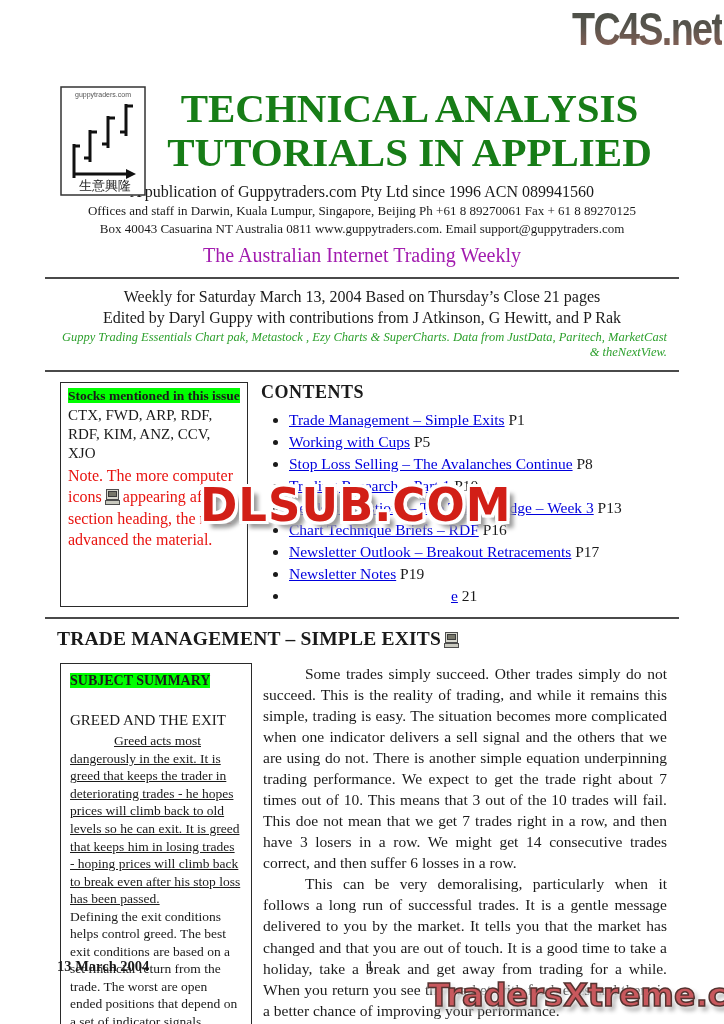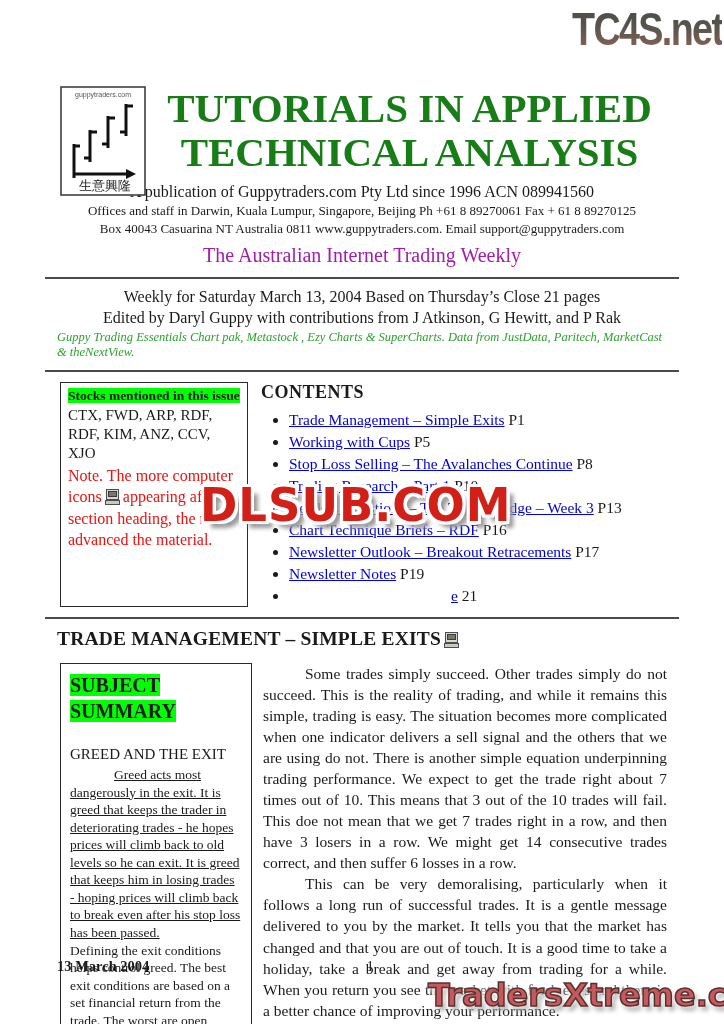--- a/index.html
+++ b/index.html
@@ -44,21 +44,21 @@
   .main-title { margin-left:95px; text-align:center; line-height:1.08;
     font-weight:700; font-size:41px; color:#177d17; letter-spacing:0px; }
   .pub-line { text-align:center; font-size:16px; margin-top:8px; }
   .offices-line, .address-line { text-align:center; font-size:13px; margin-top:2px; }
   .tagline { text-align:center; font-size:20px; color:#a21caf; margin-top:7px; }
 
   .rule { border:none; border-top:2px solid #4a4a4a; margin:10px -12px 0 -12px; }
 
   .weekly-line { text-align:center; font-size:16px; margin-top:9px; }
   .edited-line { text-align:center; font-size:16px; margin-top:3px; }
-  .tools-line { text-align:left; font-size:12.5px; font-style:italic; color:#2da02d; margin-top:3px; }
+  .tools-line { text-align:right; font-size:12.5px; font-style:italic; color:#2da02d; margin-top:3px; }
 
   
   .contents-row { display:flex; margin-top:10px; }
   .stocks-box {
     width:172px; min-height:150px; border:1px solid #2a2a2a;
     padding:5px 7px; margin-left:3px; flex:none; font-size:13.5px; line-height:1.25;font-family:Liberation Serif, serif;
   }
   .hl-green { background:#00ff00; font-weight:700; }
   .stocks-heading { font-size:13.5px; }
   .stocks-tickers { font-size:15px; margin-top:2px; }
@@ -77,21 +77,21 @@
   li.obscured a { margin-left:162px; }
 
   
   .section-heading { font-weight:700; font-size:19.5px; margin-top:9px; letter-spacing:0.2px; }
   .columns { display:flex; margin-top:13px; }
   .subject-box {
     flex:none; width:172px; border:1px solid #2a2a2a;
     padding:8px 9px 14px 9px; margin-left:3px;
     font-size:13.5px; line-height:1.3;
   }
-  .subject-heading { font-size:20px; }
+  .subject-heading { font-size:14px; }
   .subject-subhead { font-size:15px; margin-top:21px; }
   .subject-para1 { margin-top:2px; text-indent:44px;text-decoration:underline; }
   .subject-para2 { margin-top:0; }
   .body-col { flex:1; margin-left:11px; font-size:15.5px; line-height:1.36; text-align:justify; }
   .body-col p { margin:0; text-indent:42px; }
 
   
   .footer { position:absolute; left:57px; right:41px; top:958px; font-weight:700; font-size:14.5px; }
   .footer .page-num { position:absolute; left:0; right:0; text-align:center; font-weight:400; }
 </style>
@@ -123,22 +123,22 @@
               <line x1="24" y1="72" x2="30" y2="72"></line>
             <line x1="14" y1="58" x2="14" y2="92"></line>
               <line x1="14" y1="60" x2="20" y2="60"></line>
             <line x1="14" y1="88" x2="66" y2="88"></line>
           </g>
           <path d="M66 83 L76 88 L66 93 Z" fill="#111111"></path>
           <text x="45" y="104" font-size="13" text-anchor="middle" fill="#222222">生意興隆</text>
         </svg>
       </div>
       <div class="main-title">
+        <div>TECHNICAL ANALYSIS</div>
         <div>TUTORIALS IN APPLIED</div>
-        <div>TECHNICAL ANALYSIS</div>
       </div>
       <div class="pub-line">A publication of Guppytraders.com Pty Ltd since 1996  ACN 089941560</div>
       <div class="offices-line">Offices and staff in Darwin, Kuala Lumpur, Singapore, Beijing   Ph +61 8 89270061  Fax + 61 8 89270125</div>
       <div class="address-line">Box 40043 Casuarina NT Australia  0811    www.guppytraders.com.   Email support@guppytraders.com</div>
       <div class="tagline">The Australian Internet Trading Weekly</div>
     </div>
 
     <hr class="rule">
 
     <div class="weekly-line">Weekly for Saturday March 13, 2004 Based on Thursday’s Close 21 pages</div>

